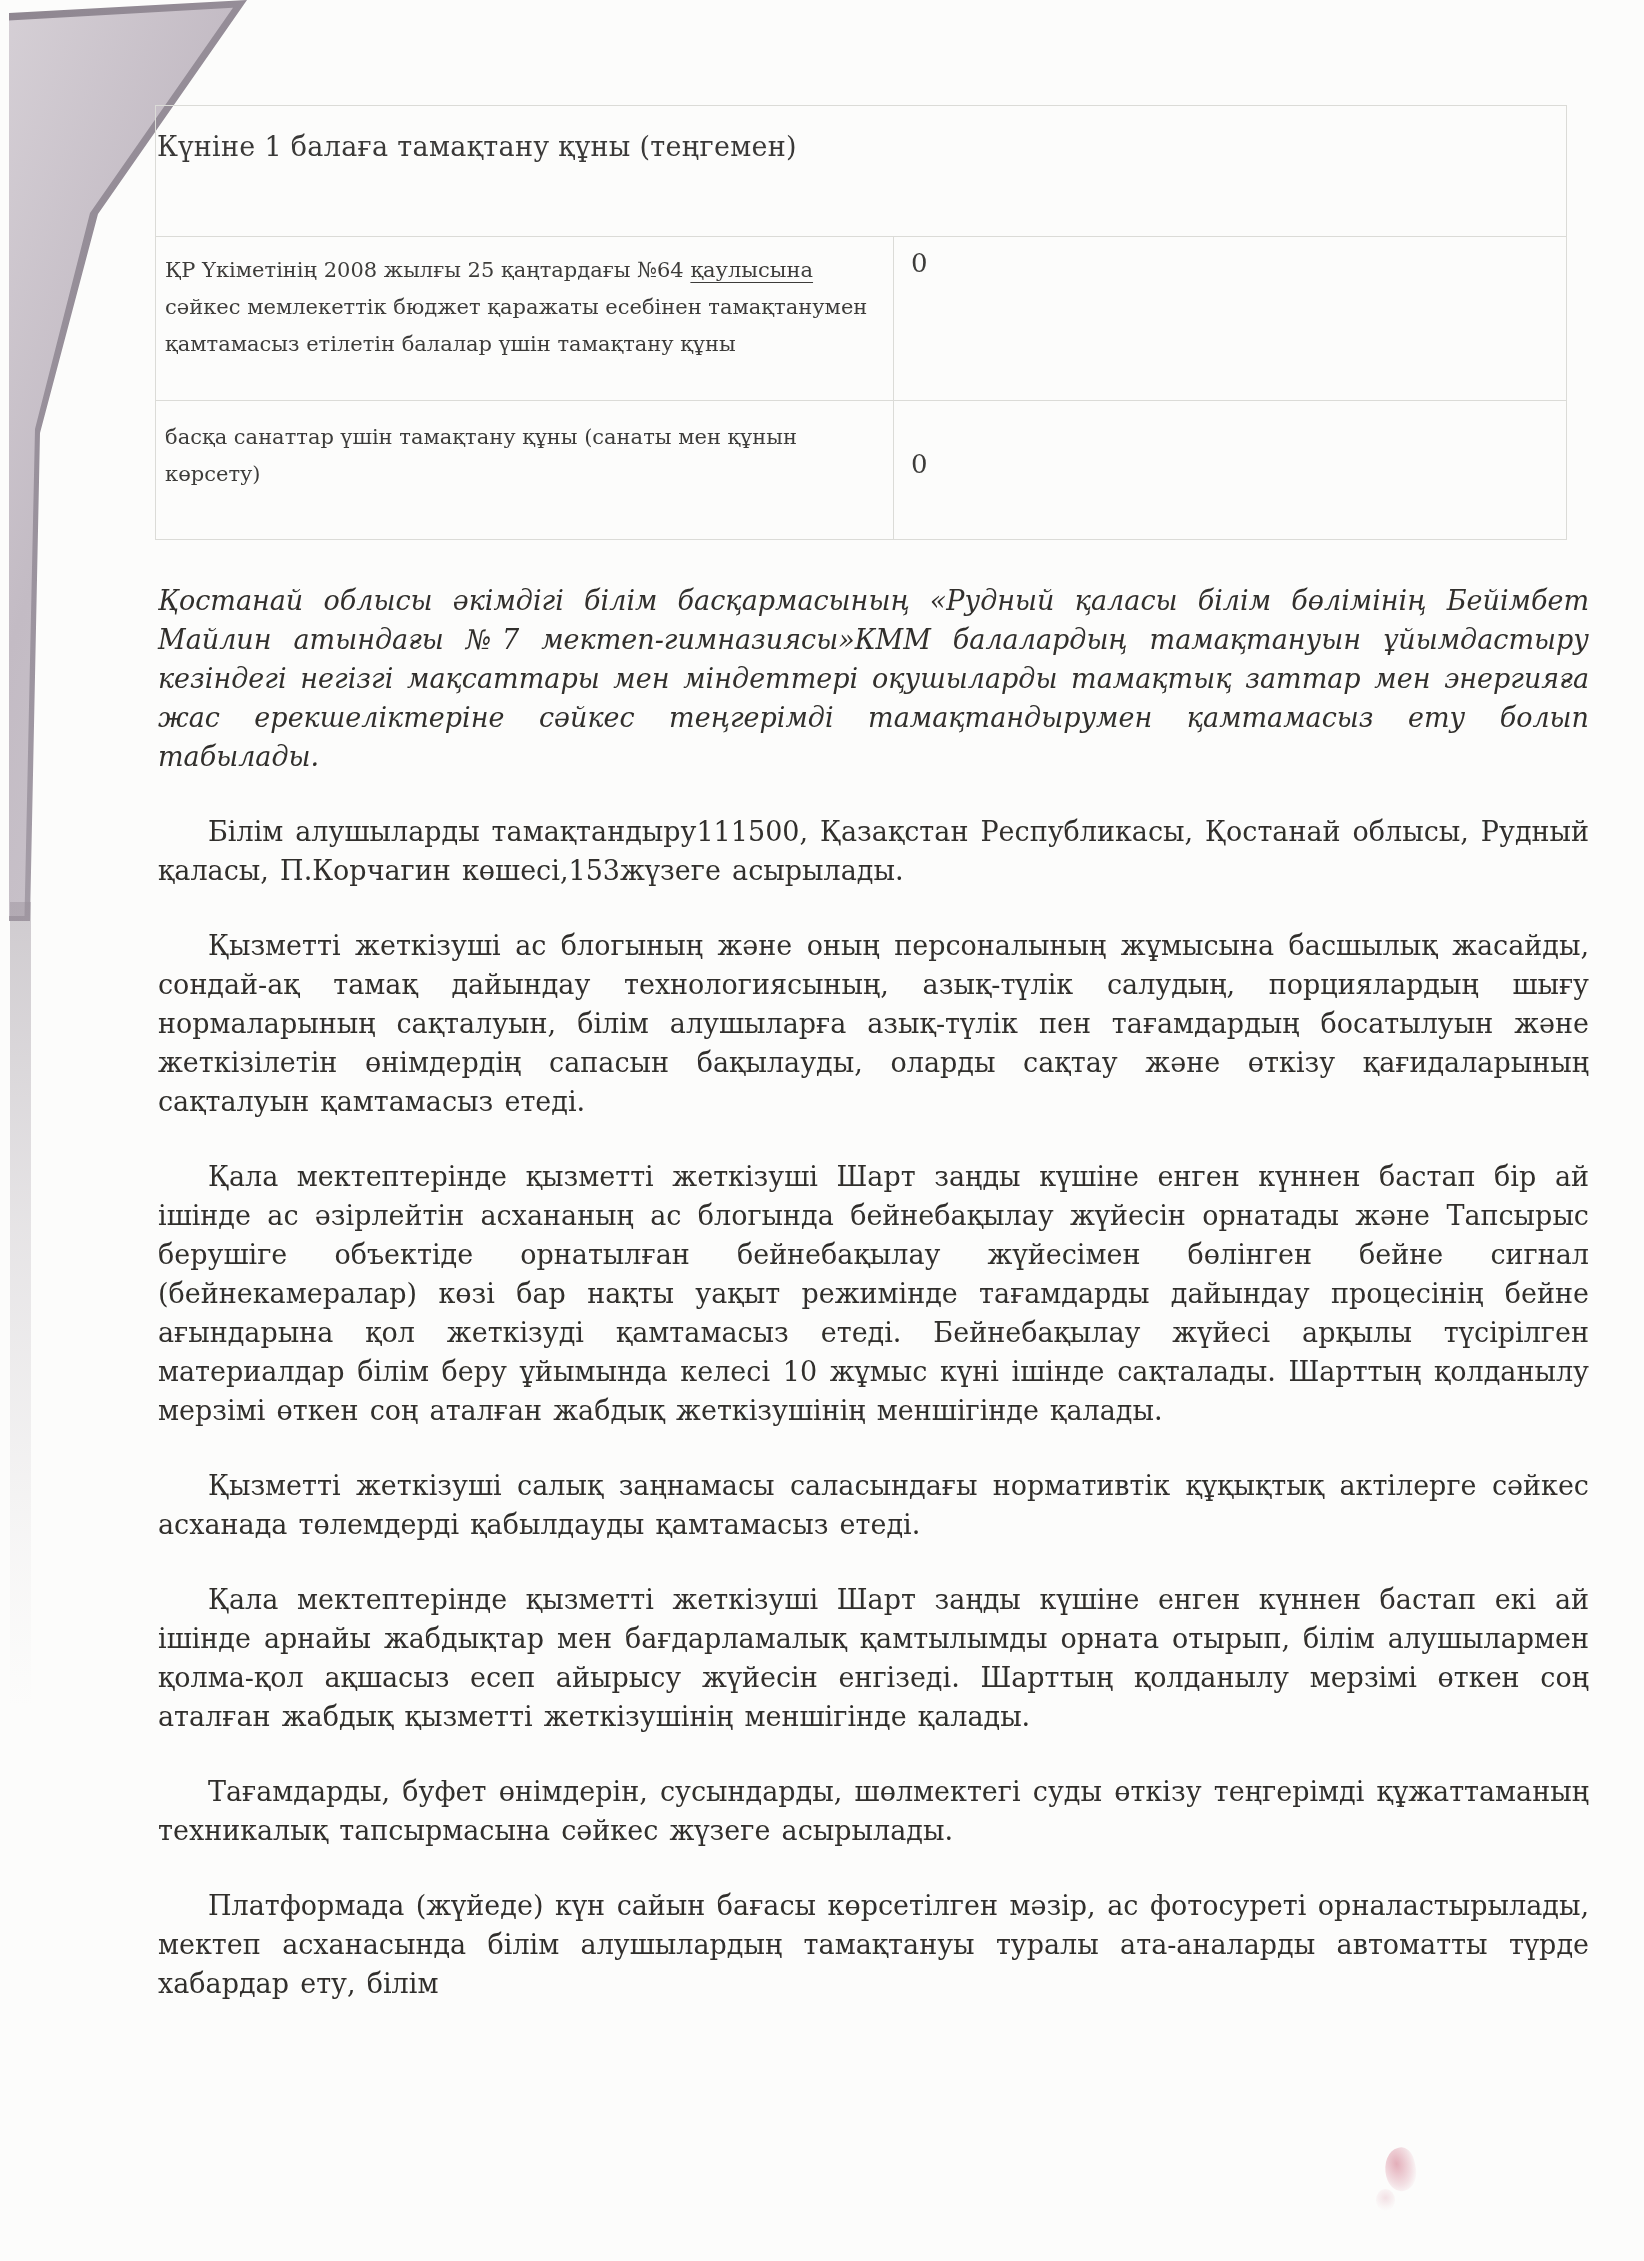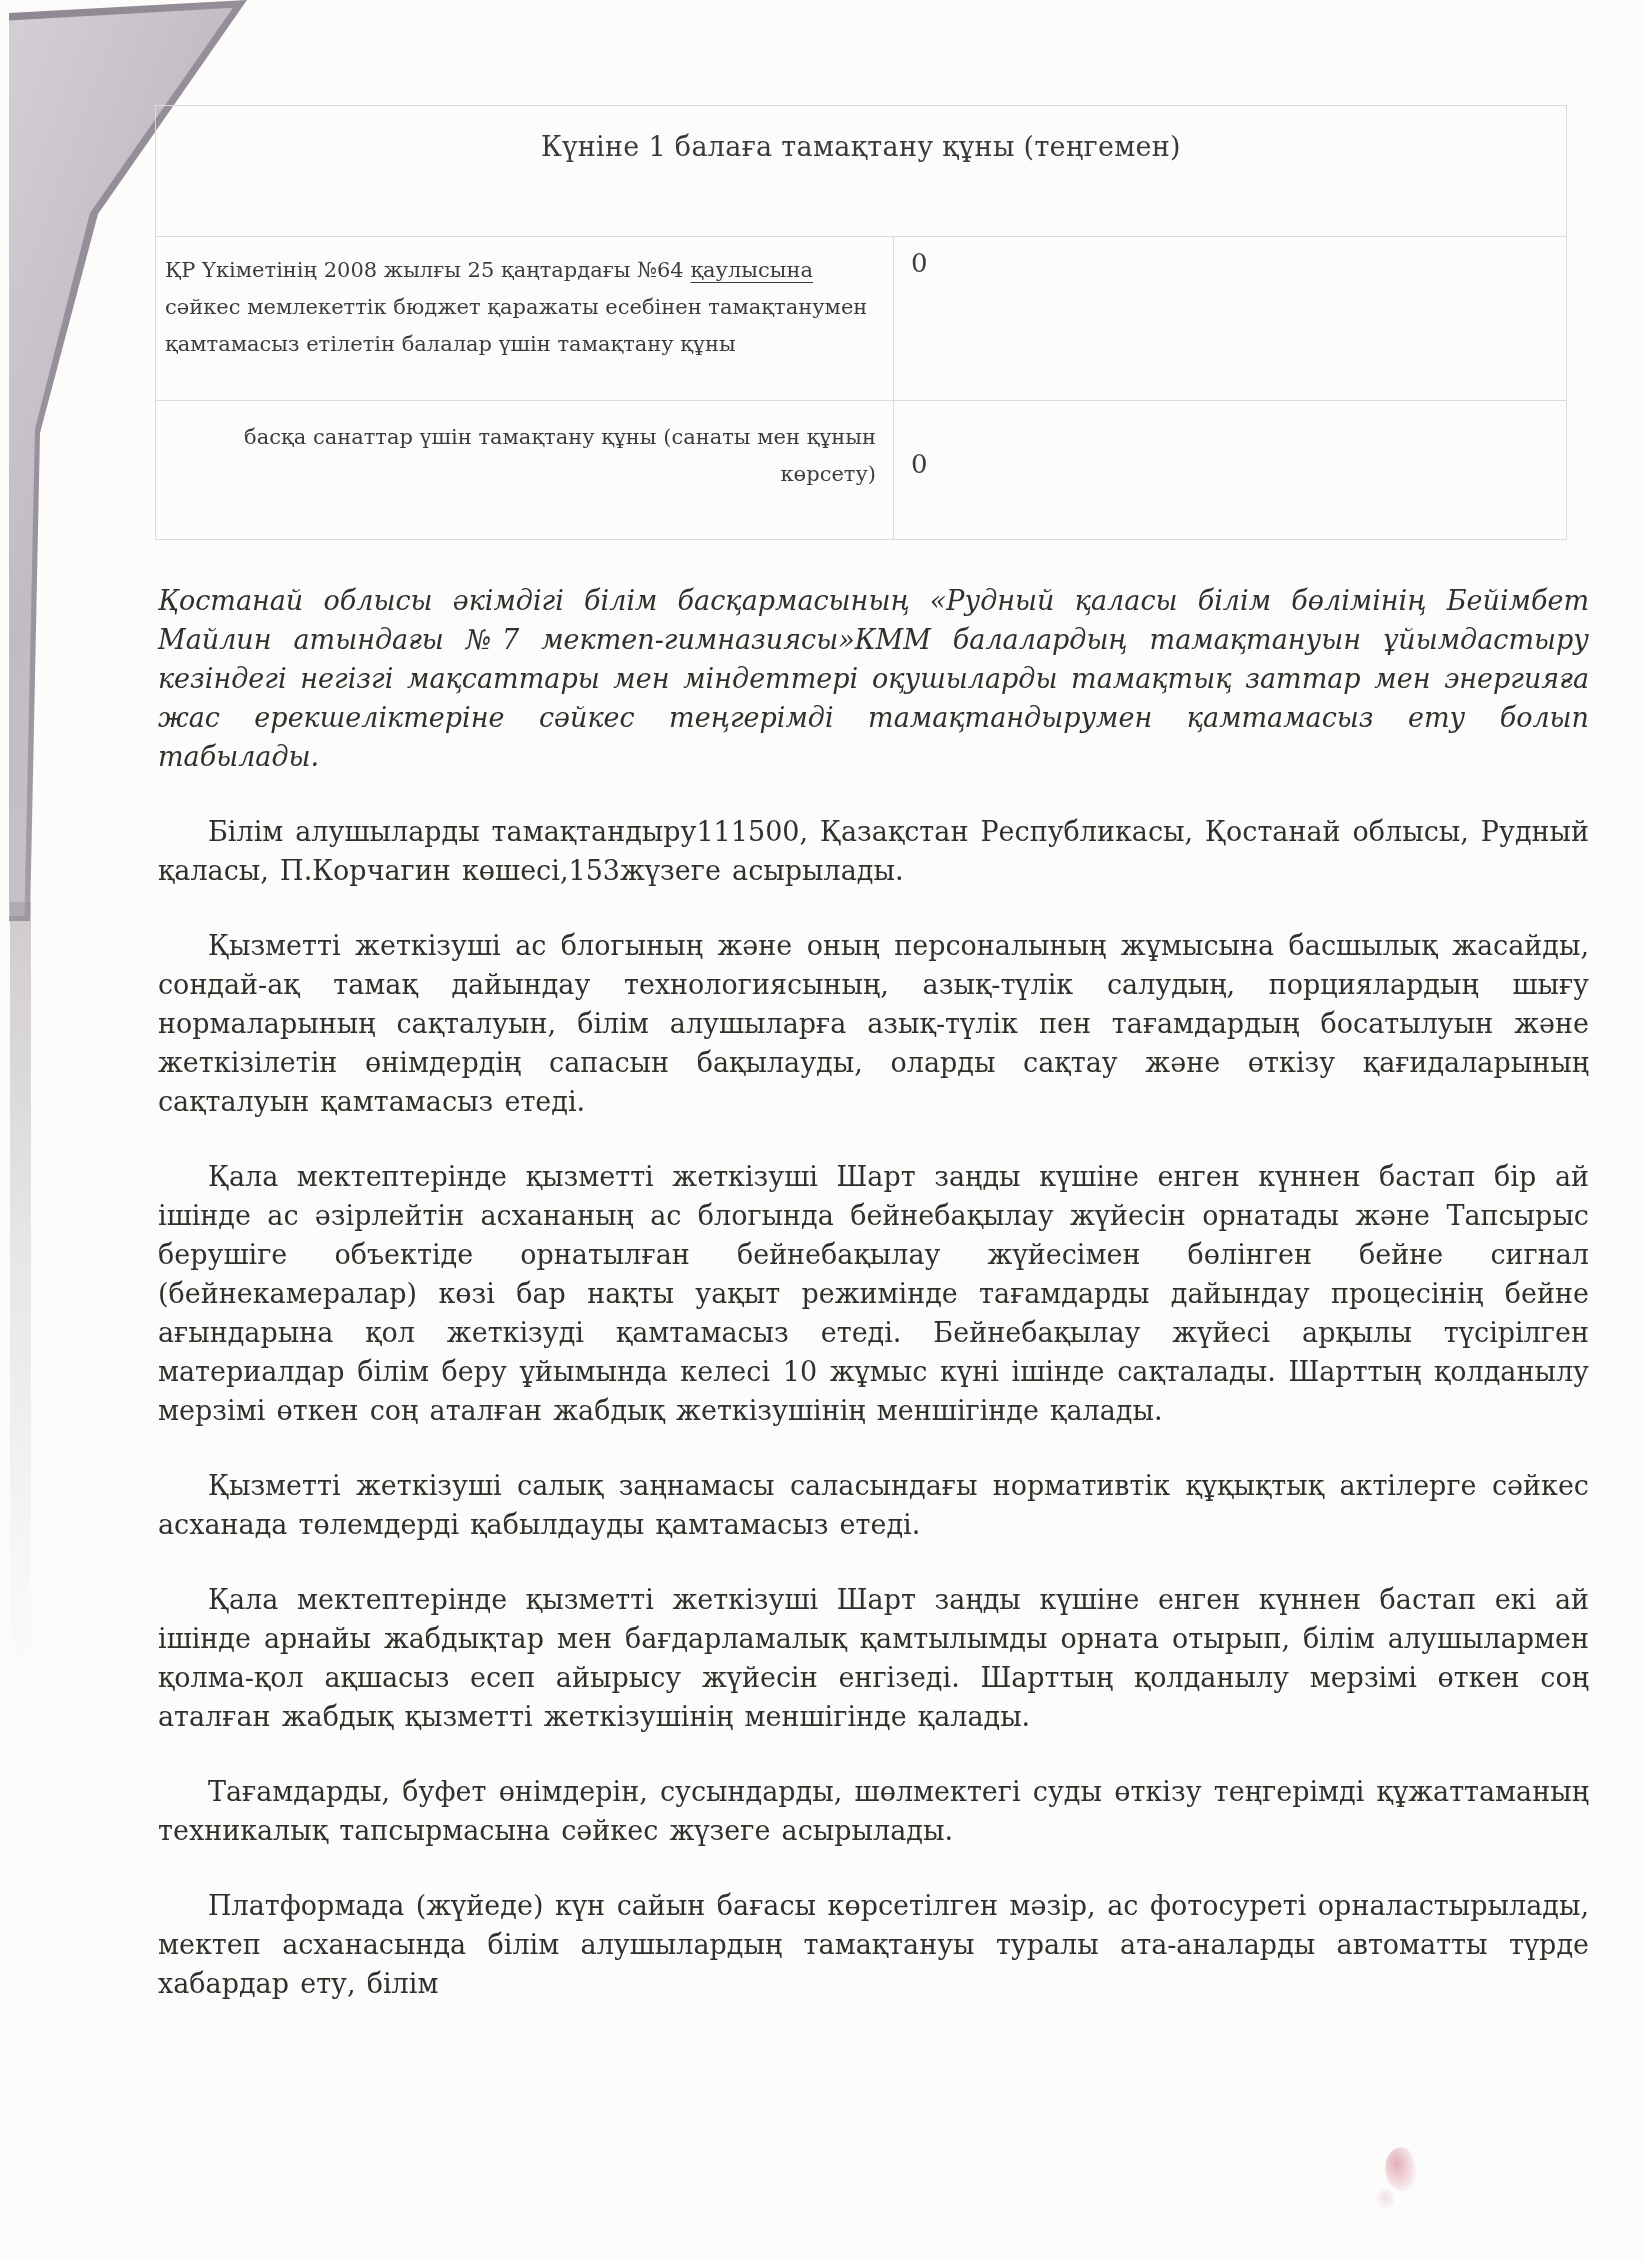--- a/index.html
+++ b/index.html
@@ -55,42 +55,42 @@
     position: absolute; left: 155px; top: 105px;
     width: 1410px;
     border-collapse: collapse;
     table-layout: fixed;
   }
   table.meal-table td { border: 0.6px solid #dbdbd7; }
   .col-label { width: 738px; }
   .col-value { width: 673px; }
   td.title-cell {
     height: 104px;
-    text-align: center;
+    text-align: left;
     vertical-align: top;
     padding-top: 24.5px;
     font-size: 27px;
     color: #3a3938;
     letter-spacing: 0.3px;
   }
   td.label-cell {
     vertical-align: top;
     padding: 15.5px 17px 0 9px;
     font-size: 21px;
     line-height: 37px;
     color: #3d3c3a;
   }
   td.value-cell {
     vertical-align: top;
     padding: 11.6px 0 0 17px;
     font-size: 26px;
     color: #3d3c3a;
   }
   tr.row-1 td.label-cell { height: 148px; }
-  tr.row-2 td.label-cell { height: 120px; padding-top: 18px; text-align: right; }
+  tr.row-2 td.label-cell { height: 120px; padding-top: 18px; }
   tr.row-2 td.value-cell { padding-top: 48px; }
   .u { text-decoration: underline; text-underline-offset: 4.5px; text-decoration-thickness: 1.3px; }
 
   
   .doc-body {
     position: absolute; left: 158px; top: 581px; width: 1431px;
   }
   .doc-body p {
     margin: 0 0 36px 0;
     font-size: 27px;

